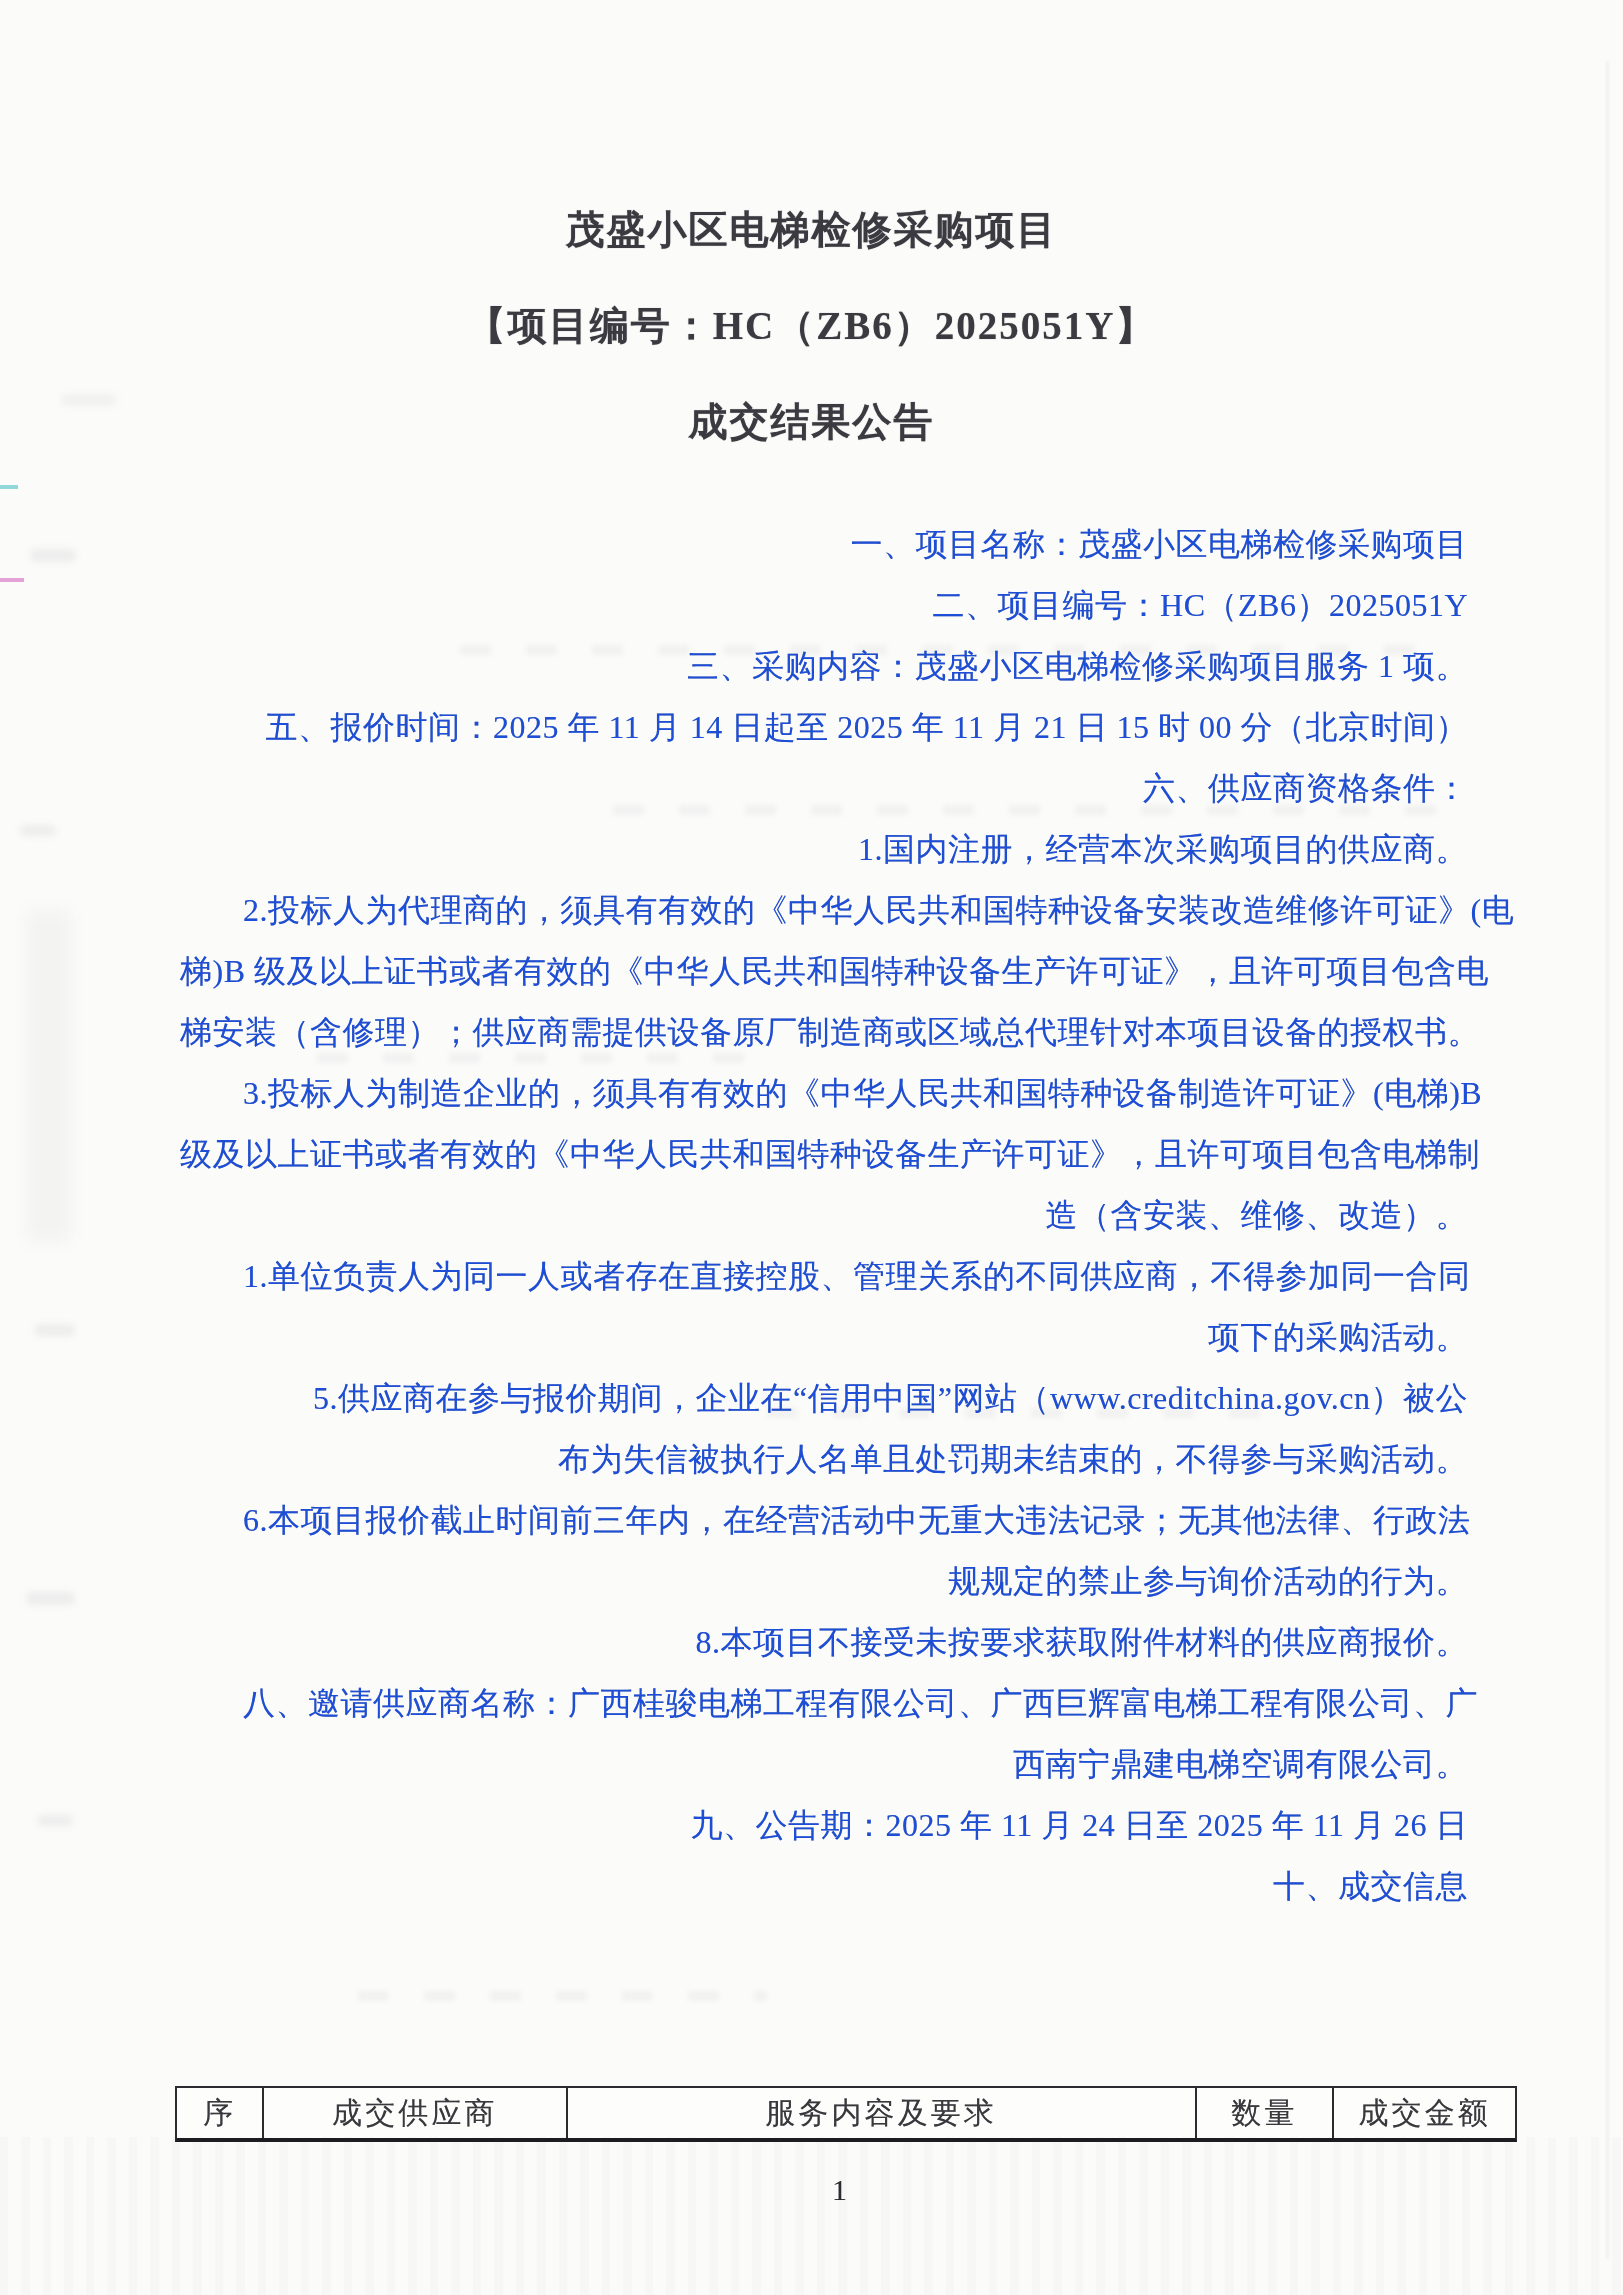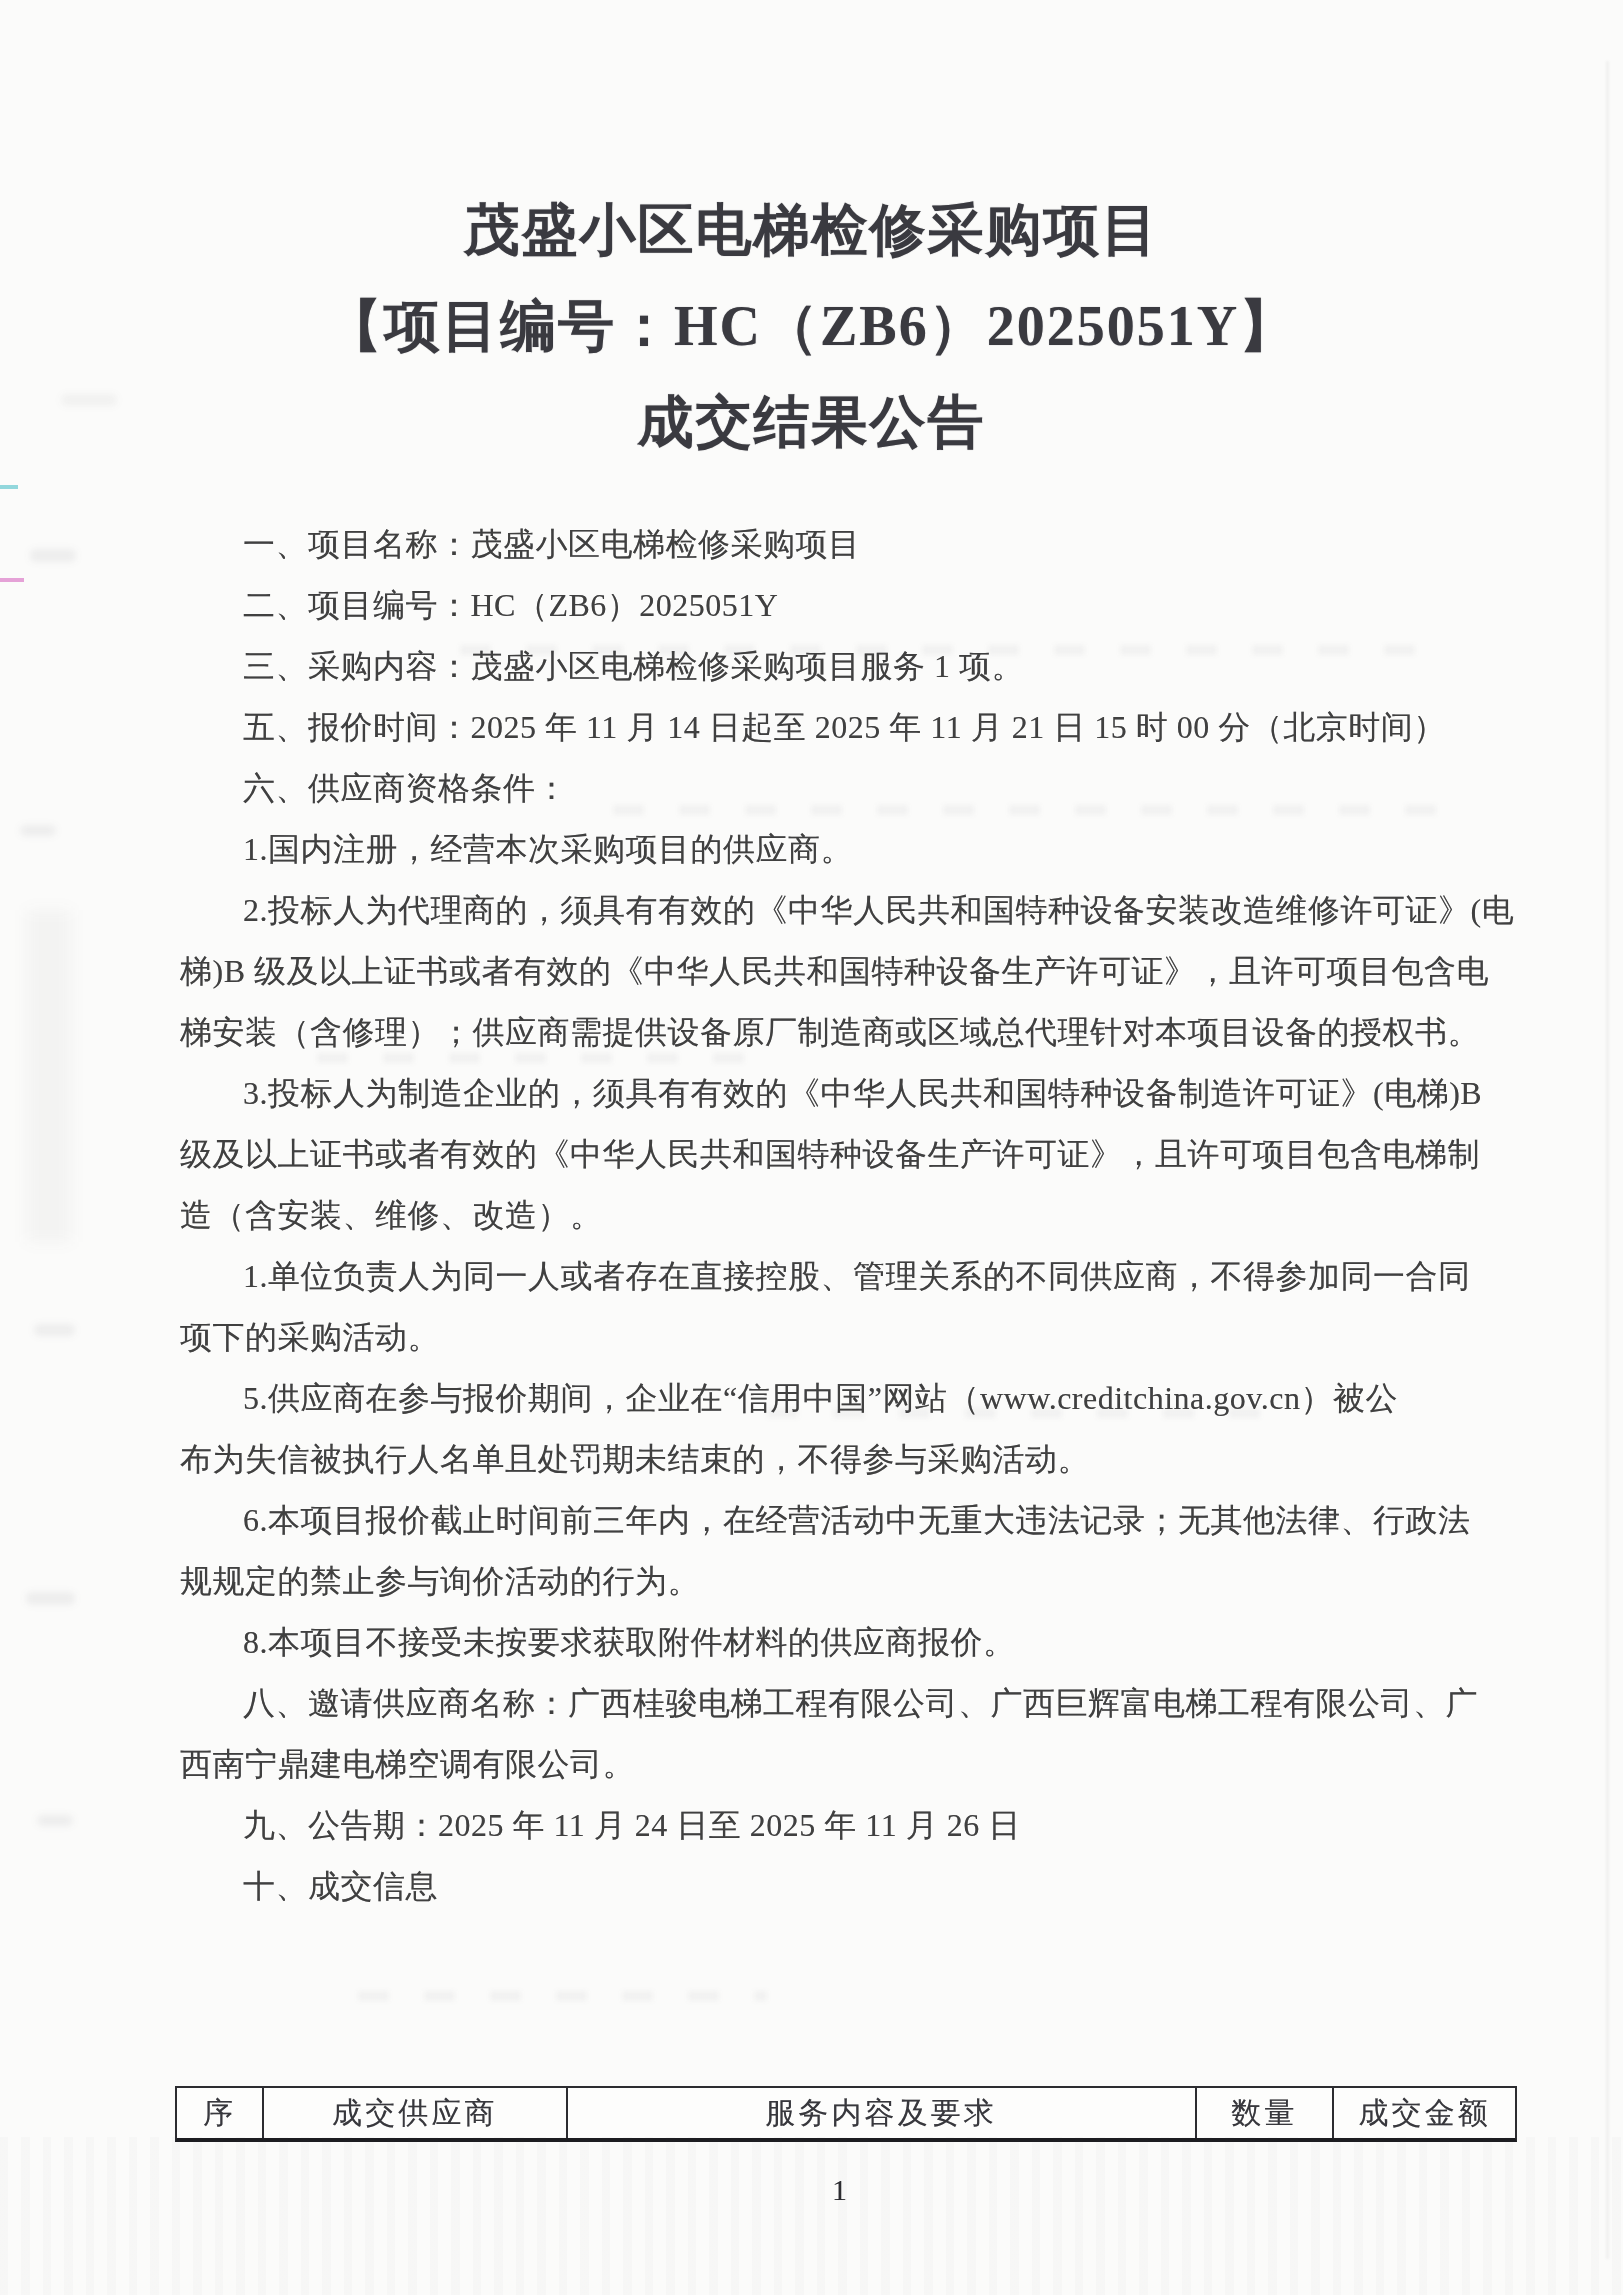--- a/index.html
+++ b/index.html
@@ -11,37 +11,38 @@
     overflow:hidden;
     font-family:"Liberation Serif", serif;
     color:#333338;
   }
   
   .title-block {
     position:absolute; top:182px; left:0; width:100%;
     text-align:center;
   }
   .title-line {
-    font-size:56px; font-weight:bold; line-height:96px;
+    font-size:39px; font-weight:bold; line-height:96px;
     letter-spacing:2px;
     color:#3a3a40;
     text-shadow:0 0 1px rgba(40,40,46,.45);
     white-space:nowrap;
   }
   
   .body-text {
     position:absolute; top:514px; left:180px; width:1288px;
   }
   .line {
     height:61px; line-height:61px;
     font-size:32px;
-    color:#404040;
+    color:#1d4ed8;
     text-shadow:0 0 0.5px rgba(45,45,52,.4);
     white-space:nowrap;
     letter-spacing:0.5px;
+    text-align:right;
   }
   .line.indent { padding-left:63px; }
   
   .result-table {
     position:absolute; top:2086px; left:175px; width:1338px; height:50px;
     display:flex;
     border-top:2.6px solid #2c2c30;
     border-left:2px solid #2c2c30;
     border-right:2px solid #2c2c30;
     border-bottom:4.6px solid #1d1d21;

